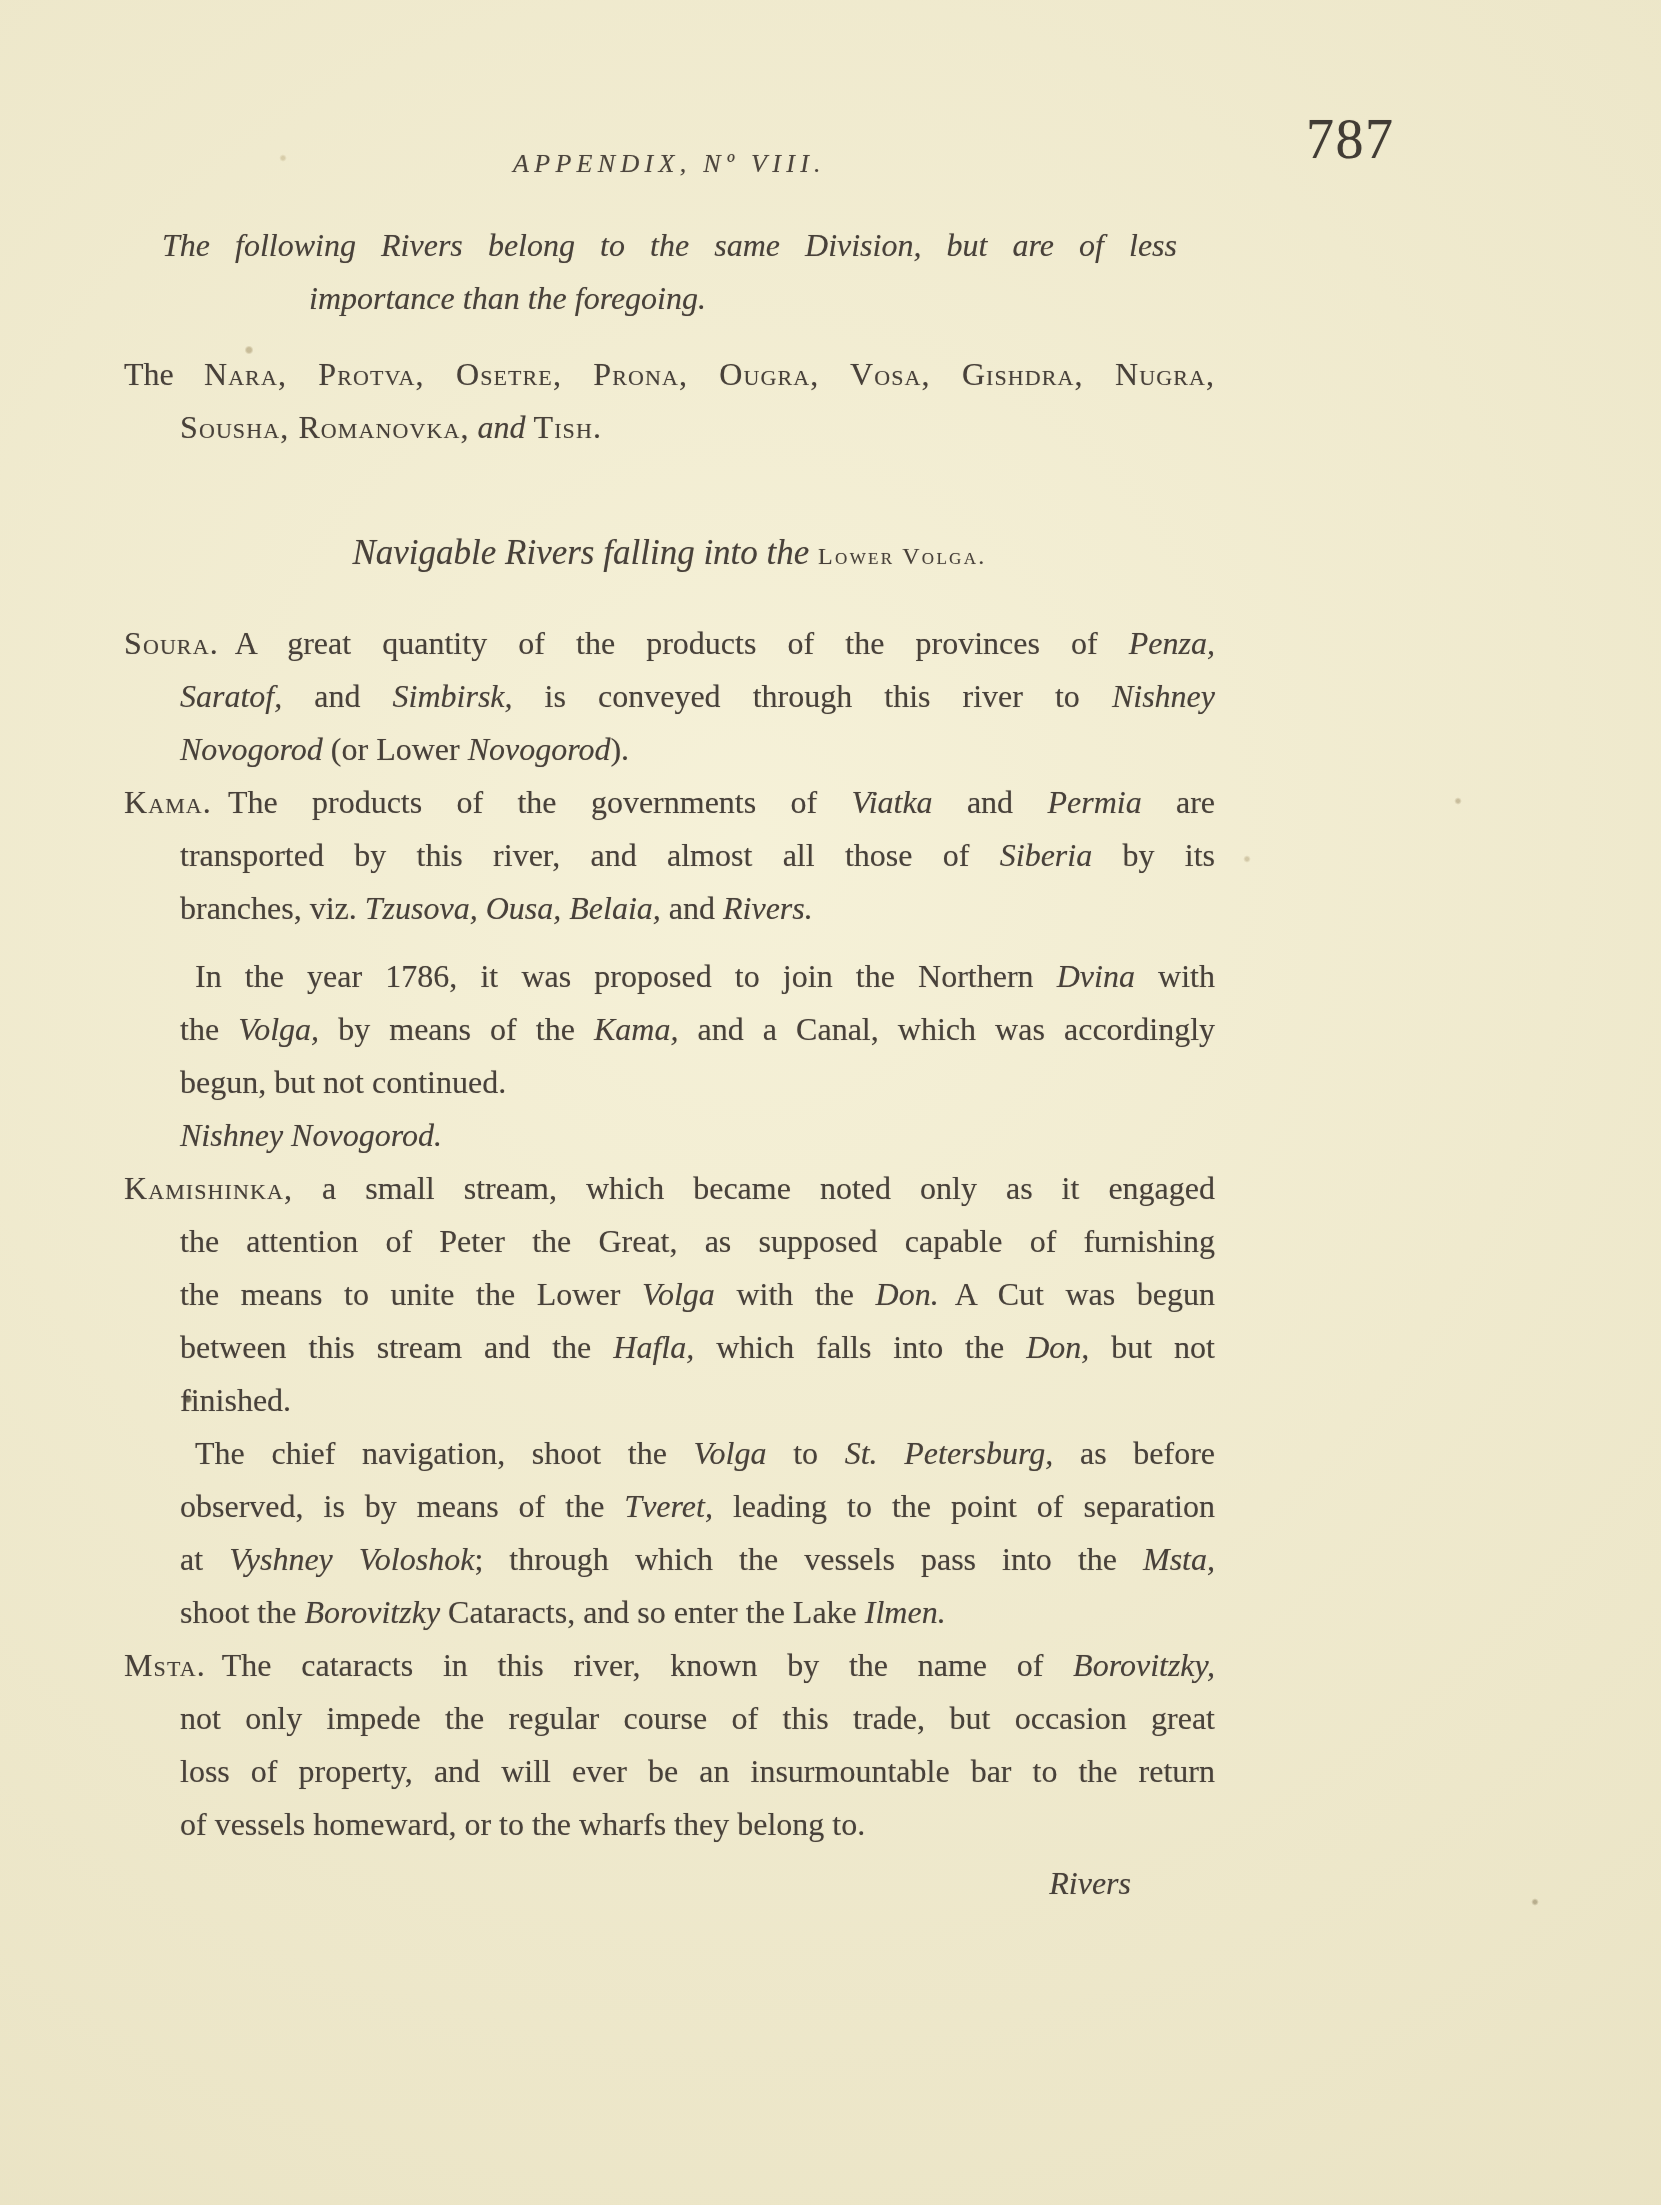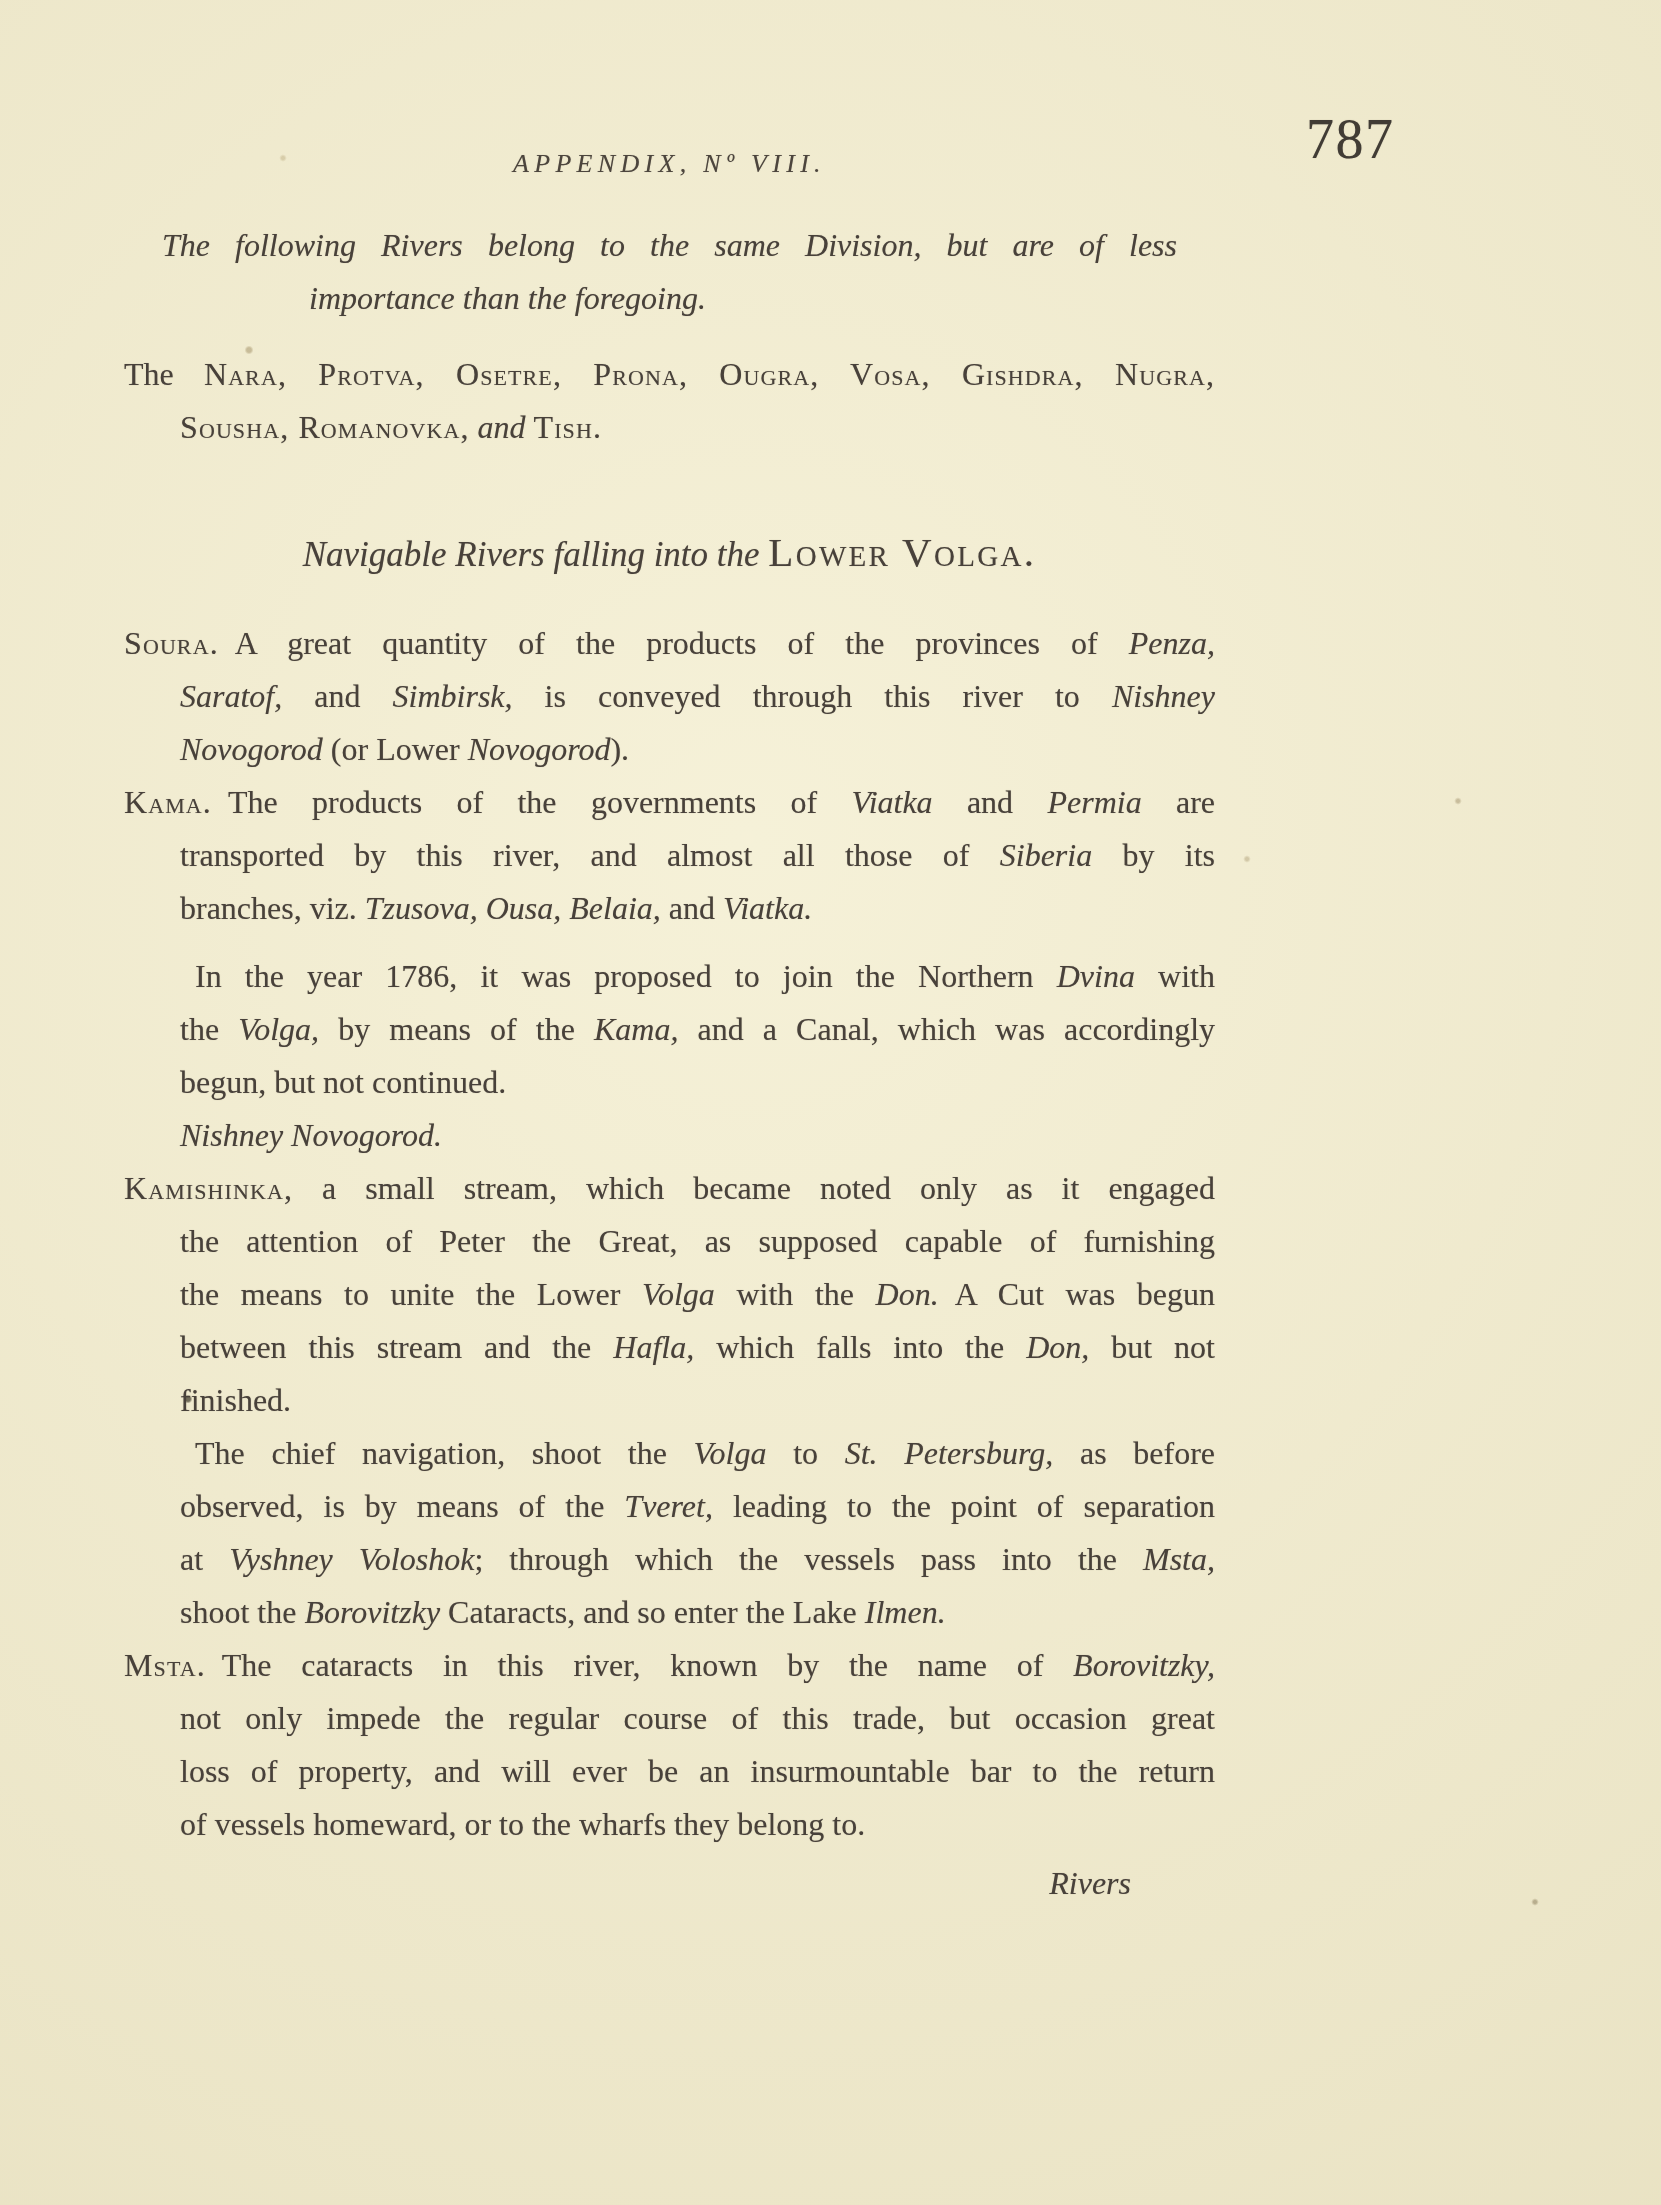--- a/index.html
+++ b/index.html
@@ -27,21 +27,21 @@
     position:absolute;left:1306px;top:107px;font-size:56px;color:#413c35;letter-spacing:1.5px;
   }
   .text-flow{position:absolute;left:124px;top:219px;width:1091px;font-size:32px;}
   .line{height:53px;line-height:53px;}
   .line.justify{text-align:justify;text-align-last:justify;}
   .b-heading{font-style:italic;}
   .b-heading .line.first{padding:0 38px;}
   .b-heading .line.cont{text-align:center;padding-right:324px;}
   .b-h2{font-size:35px;}
   .b-h2 .line{text-align:center;}
-  .b-h2 .seg-sc2{font-style:normal;font-size:41px;font-variant:small-caps;letter-spacing:2.3px;}
+  .b-h2 .seg-sc2{font-style:normal;font-size:24px;font-variant:small-caps;letter-spacing:2.3px;}
   .b-entry .line.cont{padding-left:56px;}
   .b-para .line.first{padding-left:71px;}
   .b-para .line.cont{padding-left:56px;}
   .b-catch .line{text-align:right;padding-right:84px;}
   .mt8{margin-top:6px;}.mt20{margin-top:15px;}.mt30{margin-top:22.6px;}
   .mt50{margin-top:38px;}.mt95{margin-top:72px;}
   .seg-i{font-style:italic;}
   .seg-sc{font-variant:small-caps;letter-spacing:1.1px;}
   .seg-sc2{font-variant:small-caps;}
   .seg-n{}
@@ -65,21 +65,21 @@
         <div class="line first"><span class="seg-i">Navigable Rivers falling into the </span><span class="seg-sc2">Lower Volga.</span></div>
       </div>
       <div class="block b-entry mt50">
         <div class="line first justify"><span class="seg-sc">Soura.</span><span class="seg-n"> A great quantity of the products of the provinces of </span><span class="seg-i">Penza,</span></div>
         <div class="line cont justify"><span class="seg-i">Saratof,</span><span class="seg-n"> and </span><span class="seg-i">Simbirsk,</span><span class="seg-n"> is conveyed through this river to </span><span class="seg-i">Nishney</span></div>
         <div class="line cont"><span class="seg-i">Novogorod</span><span class="seg-n"> (or Lower </span><span class="seg-i">Novogorod</span><span class="seg-n">).</span></div>
       </div>
       <div class="block b-entry">
         <div class="line first justify"><span class="seg-sc">Kama.</span><span class="seg-n"> The products of the governments of </span><span class="seg-i">Viatka</span><span class="seg-n"> and </span><span class="seg-i">Permia</span><span class="seg-n"> are</span></div>
         <div class="line cont justify"><span class="seg-n">transported by this river, and almost all those of </span><span class="seg-i">Siberia</span><span class="seg-n"> by its</span></div>
-        <div class="line cont"><span class="seg-n">branches, viz. </span><span class="seg-i">Tzusova, Ousa, Belaia,</span><span class="seg-n"> and </span><span class="seg-i">Viatka.</span></div>
+        <div class="line cont"><span class="seg-n">branches, viz. </span><span class="seg-i">Tzusova, Ousa, Belaia,</span><span class="seg-n"> and </span><span class="seg-i">Rivers.</span></div>
       </div>
       <div class="block b-para mt20">
         <div class="line first justify"><span class="seg-n">In the year 1786, it was proposed to join the Northern </span><span class="seg-i">Dvina</span><span class="seg-n"> with</span></div>
         <div class="line cont justify"><span class="seg-n">the </span><span class="seg-i">Volga,</span><span class="seg-n"> by means of the </span><span class="seg-i">Kama,</span><span class="seg-n"> and a Canal, which was accordingly</span></div>
         <div class="line cont"><span class="seg-n">begun, but not continued.</span></div>
       </div>
       <div class="block b-entry">
         <div class="line cont"><span class="seg-i">Nishney Novogorod.</span></div>
       </div>
       <div class="block b-entry">

